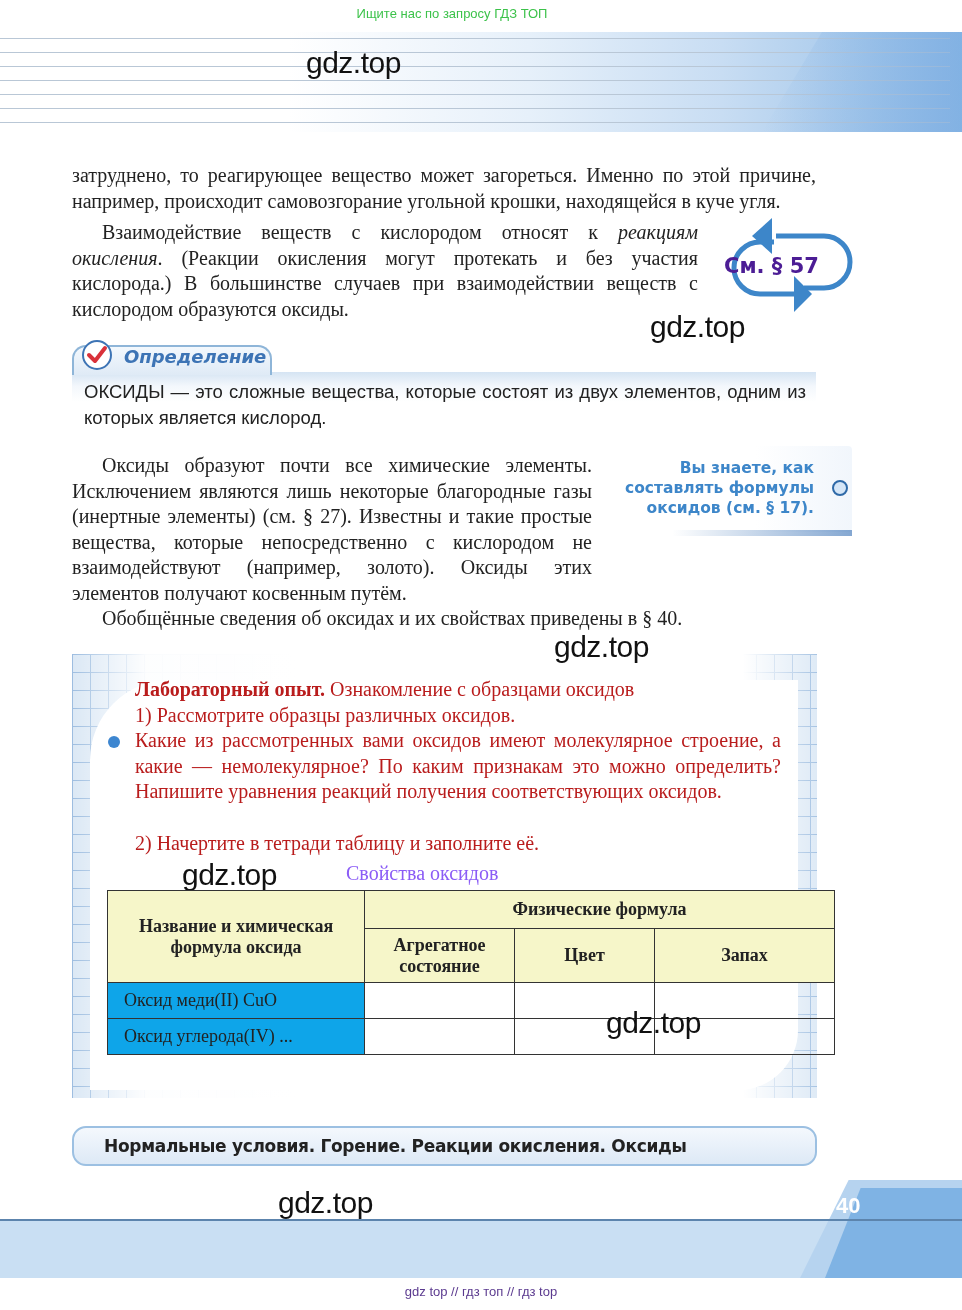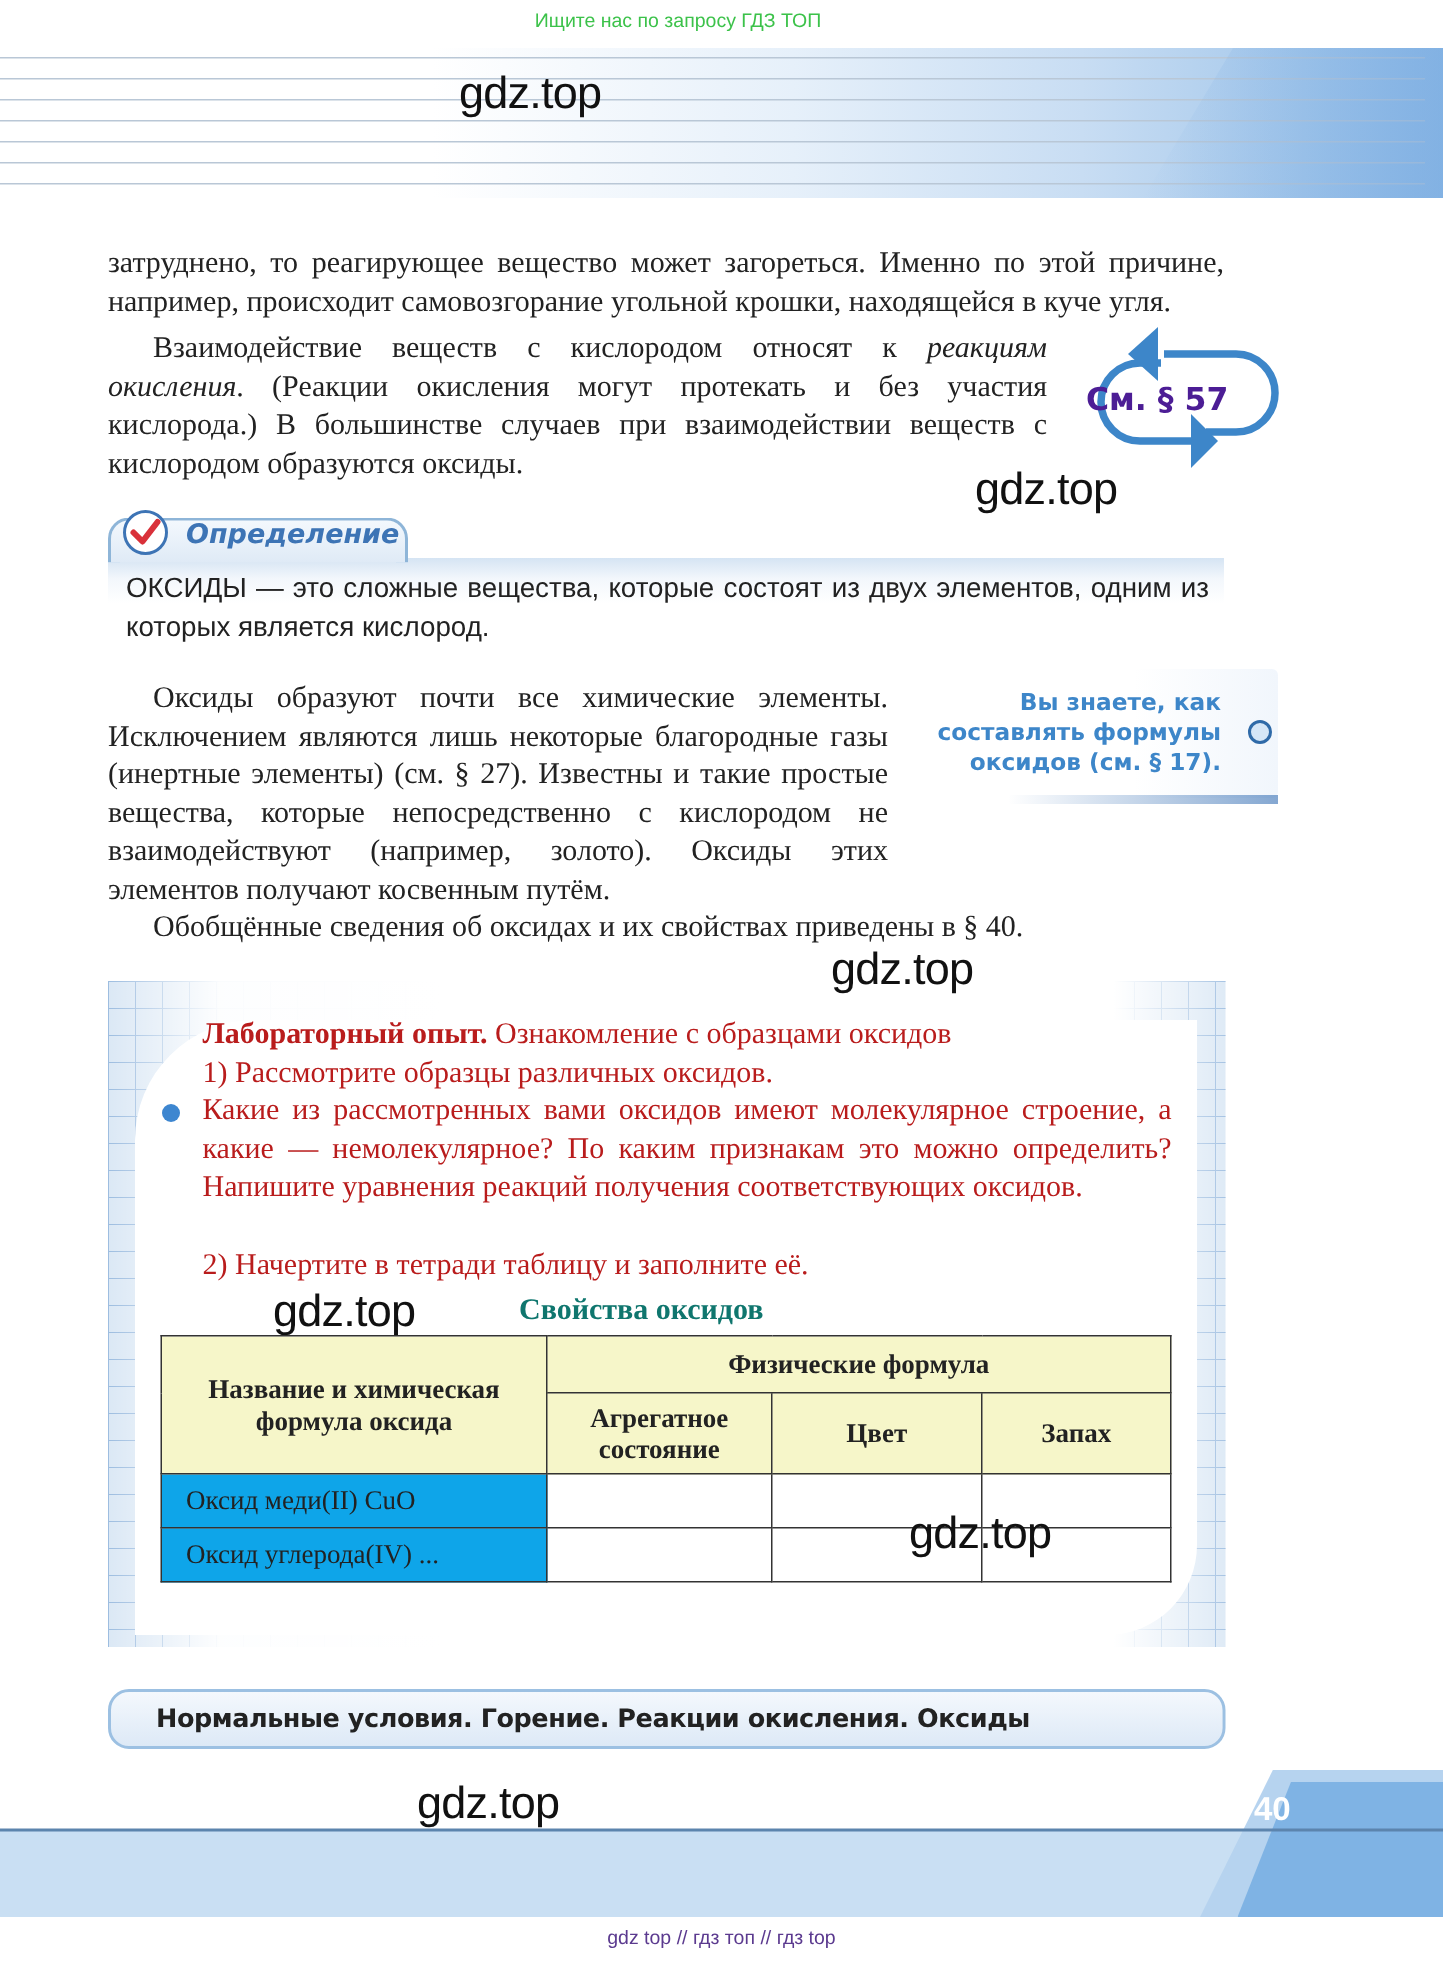--- a/index.html
+++ b/index.html
@@ -56,22 +56,22 @@
     background-size: 18px 18px; }
   .lab-grid-fade-r { position: absolute; left: 72px; top: 654px; width: 745px; height: 444px;
     background: linear-gradient(90deg, rgba(255,255,255,0) 0%, rgba(255,255,255,0.95) 10%, rgba(255,255,255,1) 30%, rgba(255,255,255,1) 90%, rgba(255,255,255,0.1) 100%); }
   .lab-inner { position: absolute; left: 90px; top: 680px; width: 708px; height: 410px; background: #fff;
     border-radius: 80px 0 60px 0; }
 
   .lab-text { position: absolute; left: 135px; width: 646px; font-size: 20px; line-height: 25.6px; text-align: justify; color: #b91c1c; }
   .lab-text b { font-weight: bold; }
   .bullet { position: absolute; left: 108px; top: 736px; width: 12px; height: 12px; border-radius: 50%; background: #3d86d0; }
 
-  .table-title { position: absolute; left: 346px; top: 862px; font-size: 20px; font-weight: bold; color: #0f766e; text-align: center; }
-  table.props { position: absolute; left: 107px; top: 890px; width: 674px; border-collapse: collapse; font-size: 18px; }
+  .table-title { position: absolute; left: 346px; top: 862px; font-size: 20px; font-weight: normal; color: #8b5cf6; text-align: center; }
+  table.props { position: absolute; left: 107px; top: 890px; width: 728px; border-collapse: collapse; font-size: 18px; }
   table.props td, table.props th { border: 1.5px solid #333; }
   table.props th { background: #f6f6c9; font-weight: bold; text-align: center; line-height: 21px; }
   table.props td.name { background: #0ea5e9; padding-left: 16px; text-align: left; }
 
   .keywords { position: absolute; left: 72px; top: 1126px; width: 745px; height: 40px; border: 2px solid #9cc0e2; border-radius: 14px;
     background: linear-gradient(180deg, #f4f8fd, #dde9f6); text-align: right; }
   .keywords span { position: absolute; left: 30px; top: 8px; font-family: "DejaVu Sans", sans-serif; font-weight: bold;
     font-size: 17px; color: #222; letter-spacing: -0.3px; }
 
   .footer-band { position: absolute; left: 0; top: 1220px; width: 962px; height: 58px; background: #c9dff3; }

